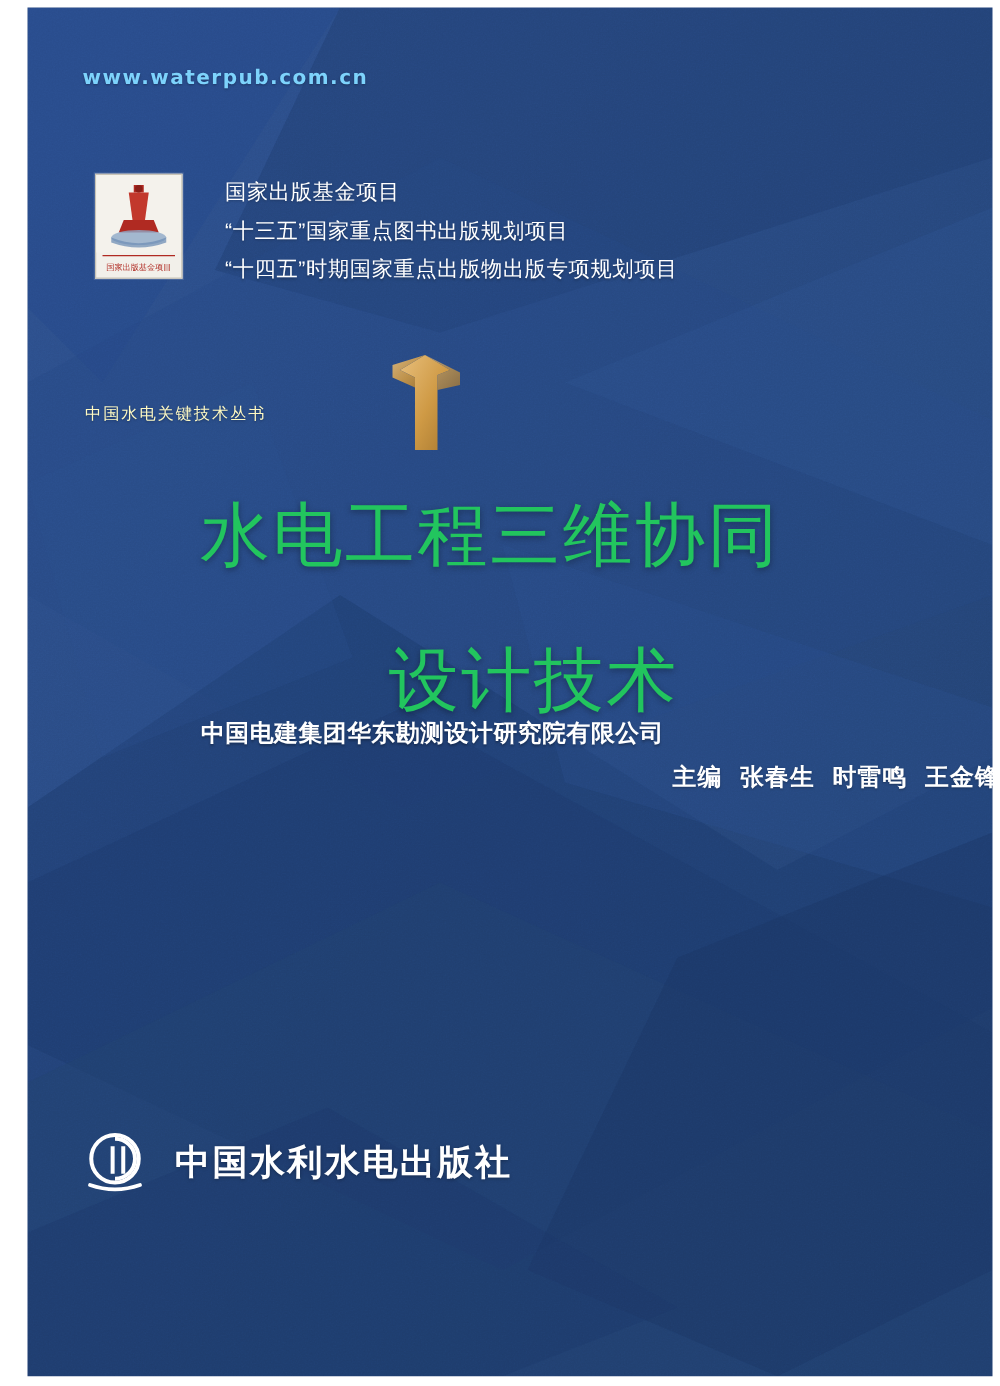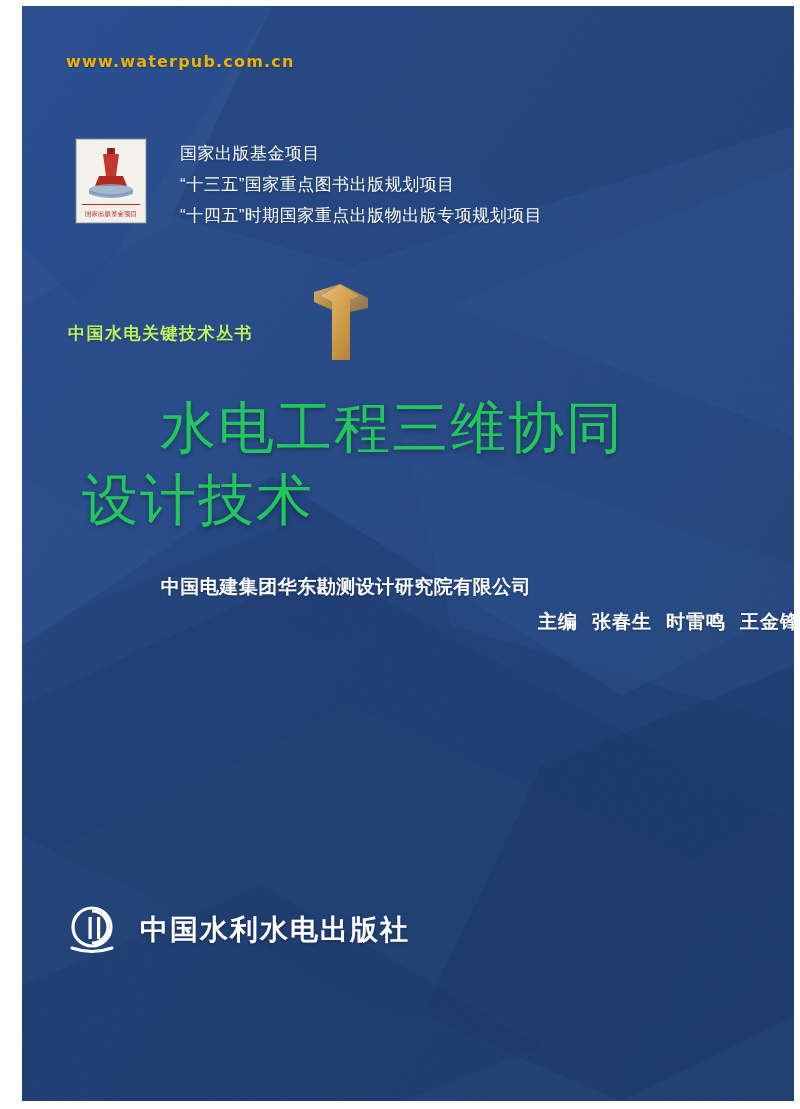--- a/index.html
+++ b/index.html
@@ -112,23 +112,23 @@
     font-size: 17px;
     line-height: 31px;
     letter-spacing: .5px;
     text-shadow: 0 1px 2px rgba(0,0,0,.25);
   }
 
   
   .series {
     position: absolute;
     left: 68px; top: 322px;
-    font-size: 17px;
-    font-weight: bold;
-    color: #bef264;
+    font-size: 13px;
+    font-weight: normal;
+    color: #fef9c3;
     letter-spacing: 1.5px;
     text-shadow: 0 1px 2px rgba(0,0,0,.3);
   }
   .ornament {
     position: absolute;
     left: 306px; top: 282px;
     width: 72px; height: 80px;
   }
 
   
@@ -139,21 +139,21 @@
     padding-left: 22px;
     box-sizing: border-box;
     color: #22c55e;
     font-weight: normal;
     font-size: 56px;
     line-height: 72px;
     letter-spacing: 2px;
     text-shadow: 0 2px 5px rgba(0,0,0,.35);
   }
   .title .l1 { display: block; text-align: center; padding-right: 10px; }
-  .title .l2 { display: block; padding-left: 60px; }
+  .title .l2 { display: block; text-align: center; padding-left: 60px; margin-top: 44px; }
 
   
   .org {
     position: absolute;
     left: 0; top: 574px;
     width: 692px;
     text-align: center;
     color: #ffffff;
     font-size: 19px;
     font-weight: bold;
@@ -192,21 +192,21 @@
     font-size: 28px;
     font-weight: bold;
     font-family: "DejaVu Serif", "Liberation Serif", serif;
     letter-spacing: 2px;
     white-space: nowrap;
     text-shadow: 0 1px 3px rgba(0,0,0,.3);
   }
   .pub-url {
     position: absolute;
     left: 66px; top: 52px;
-    color: #eab308;
+    color: #7dd3fc;
     font-size: 16px;
     font-weight: bold;
     letter-spacing: 1.2px;
     font-family: "DejaVu Sans", sans-serif;
     text-shadow: 0 1px 2px rgba(0,0,0,.3);
   }
 </style>
 </head>
 <body>
 

